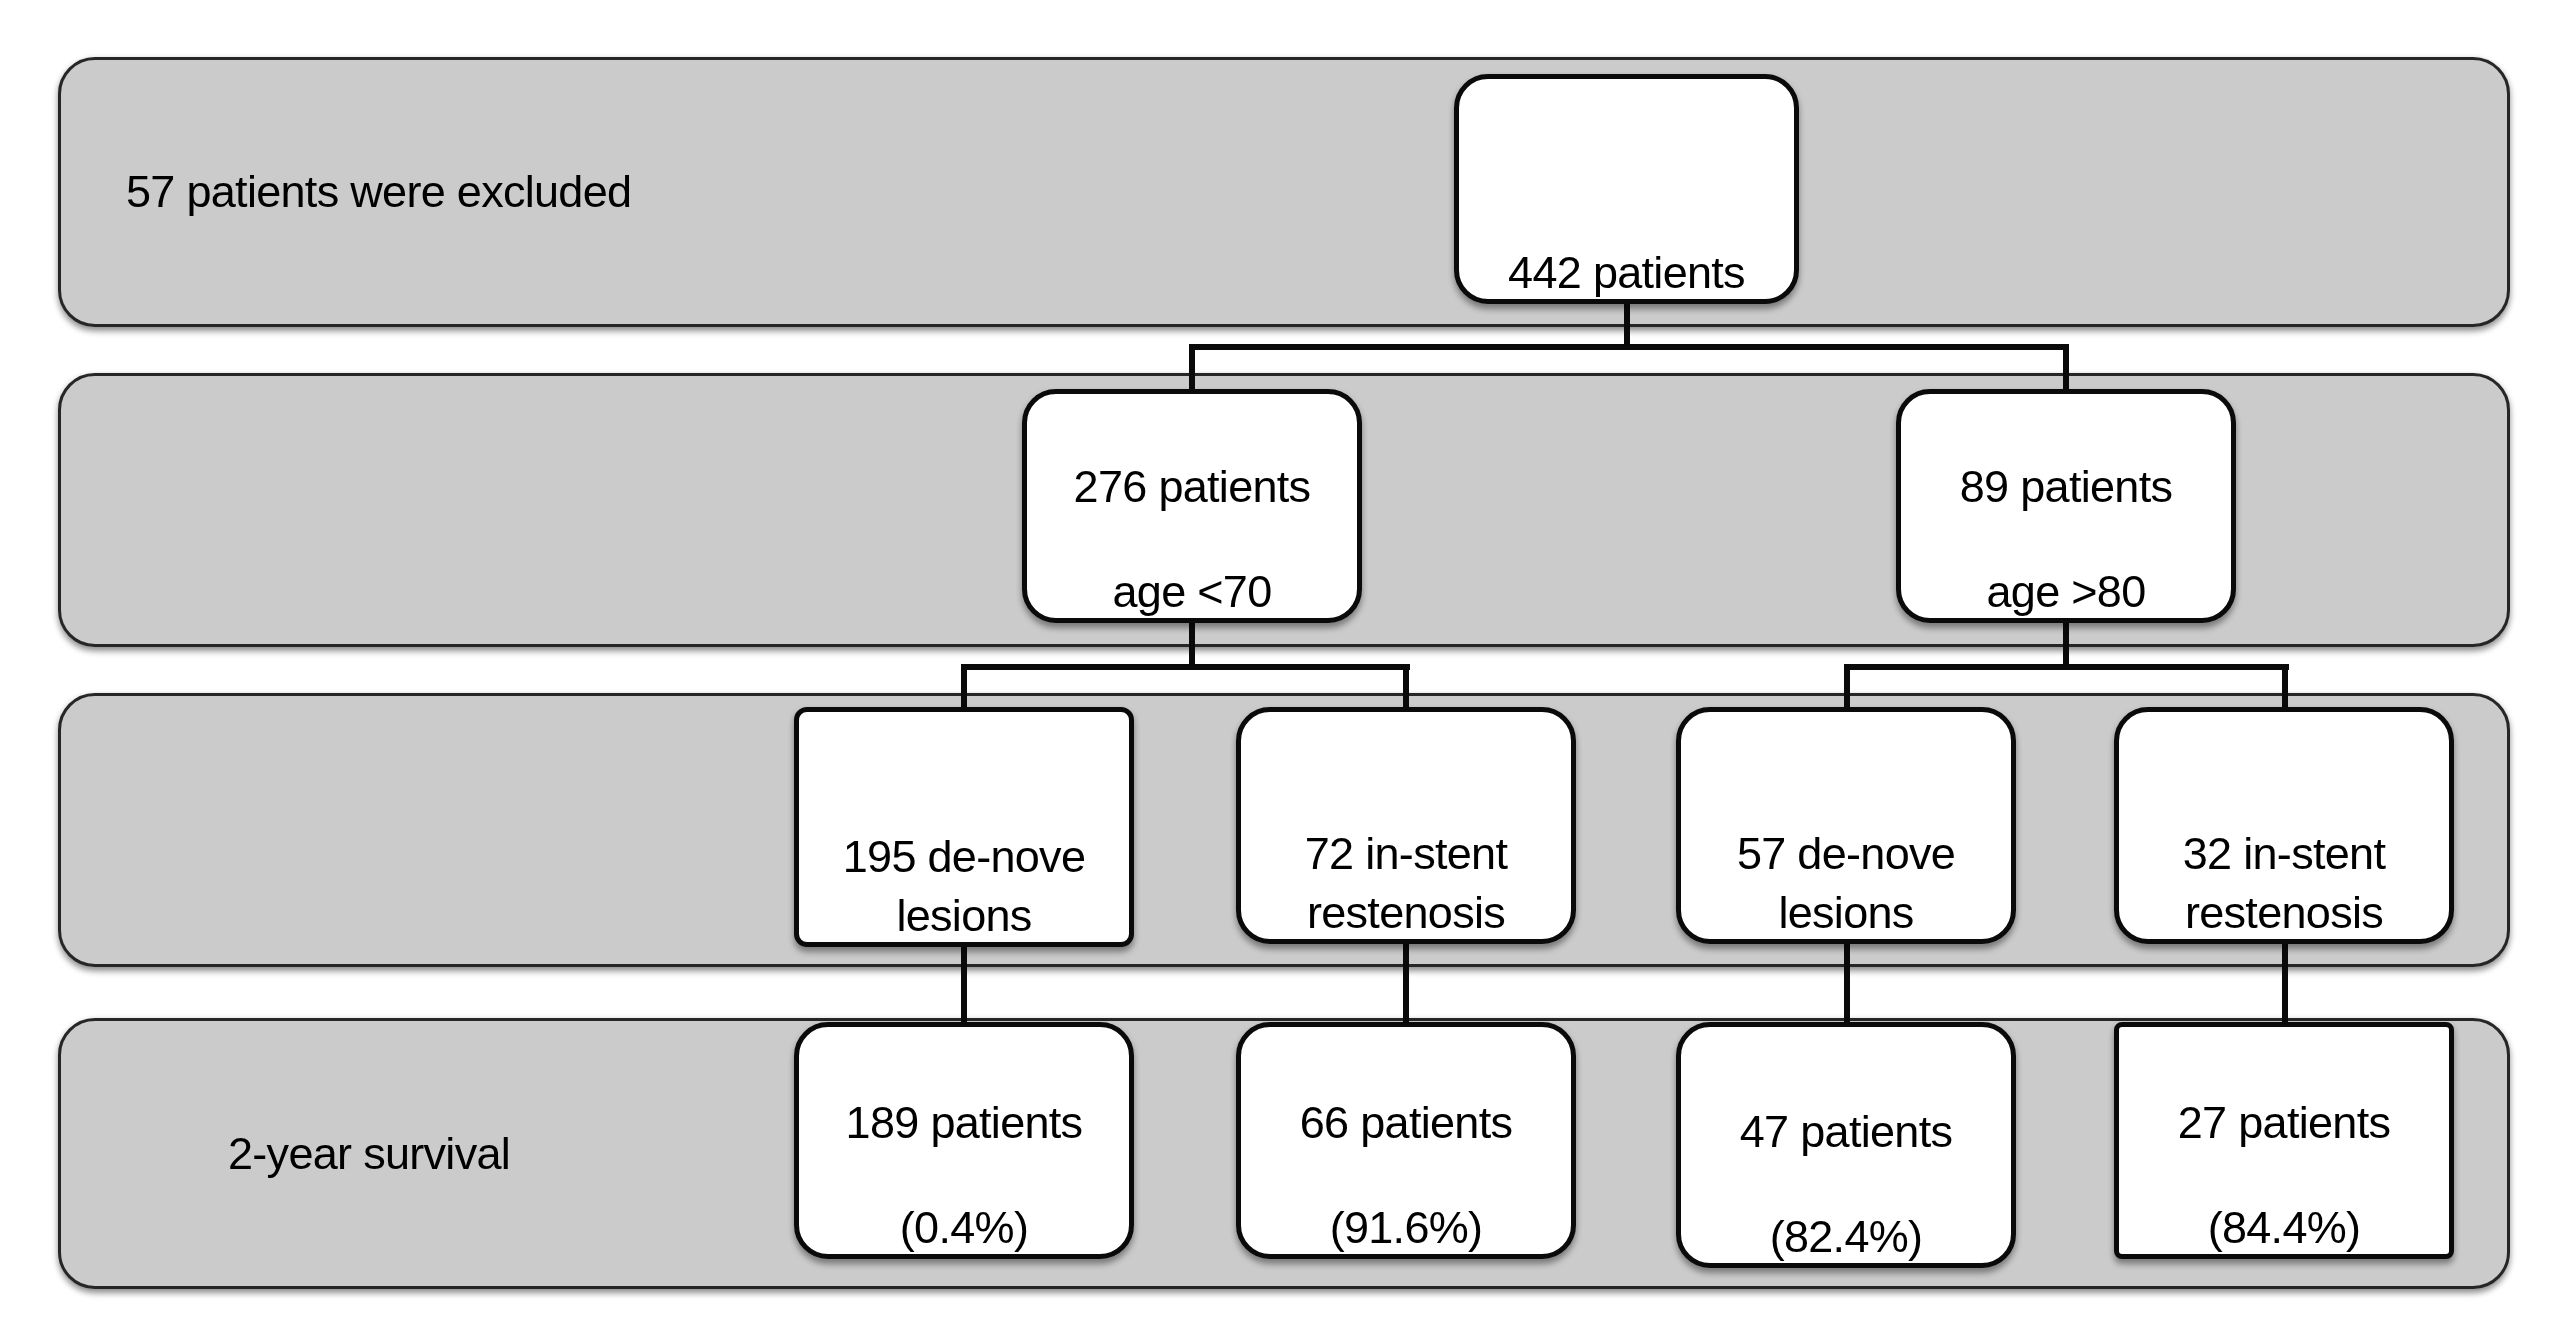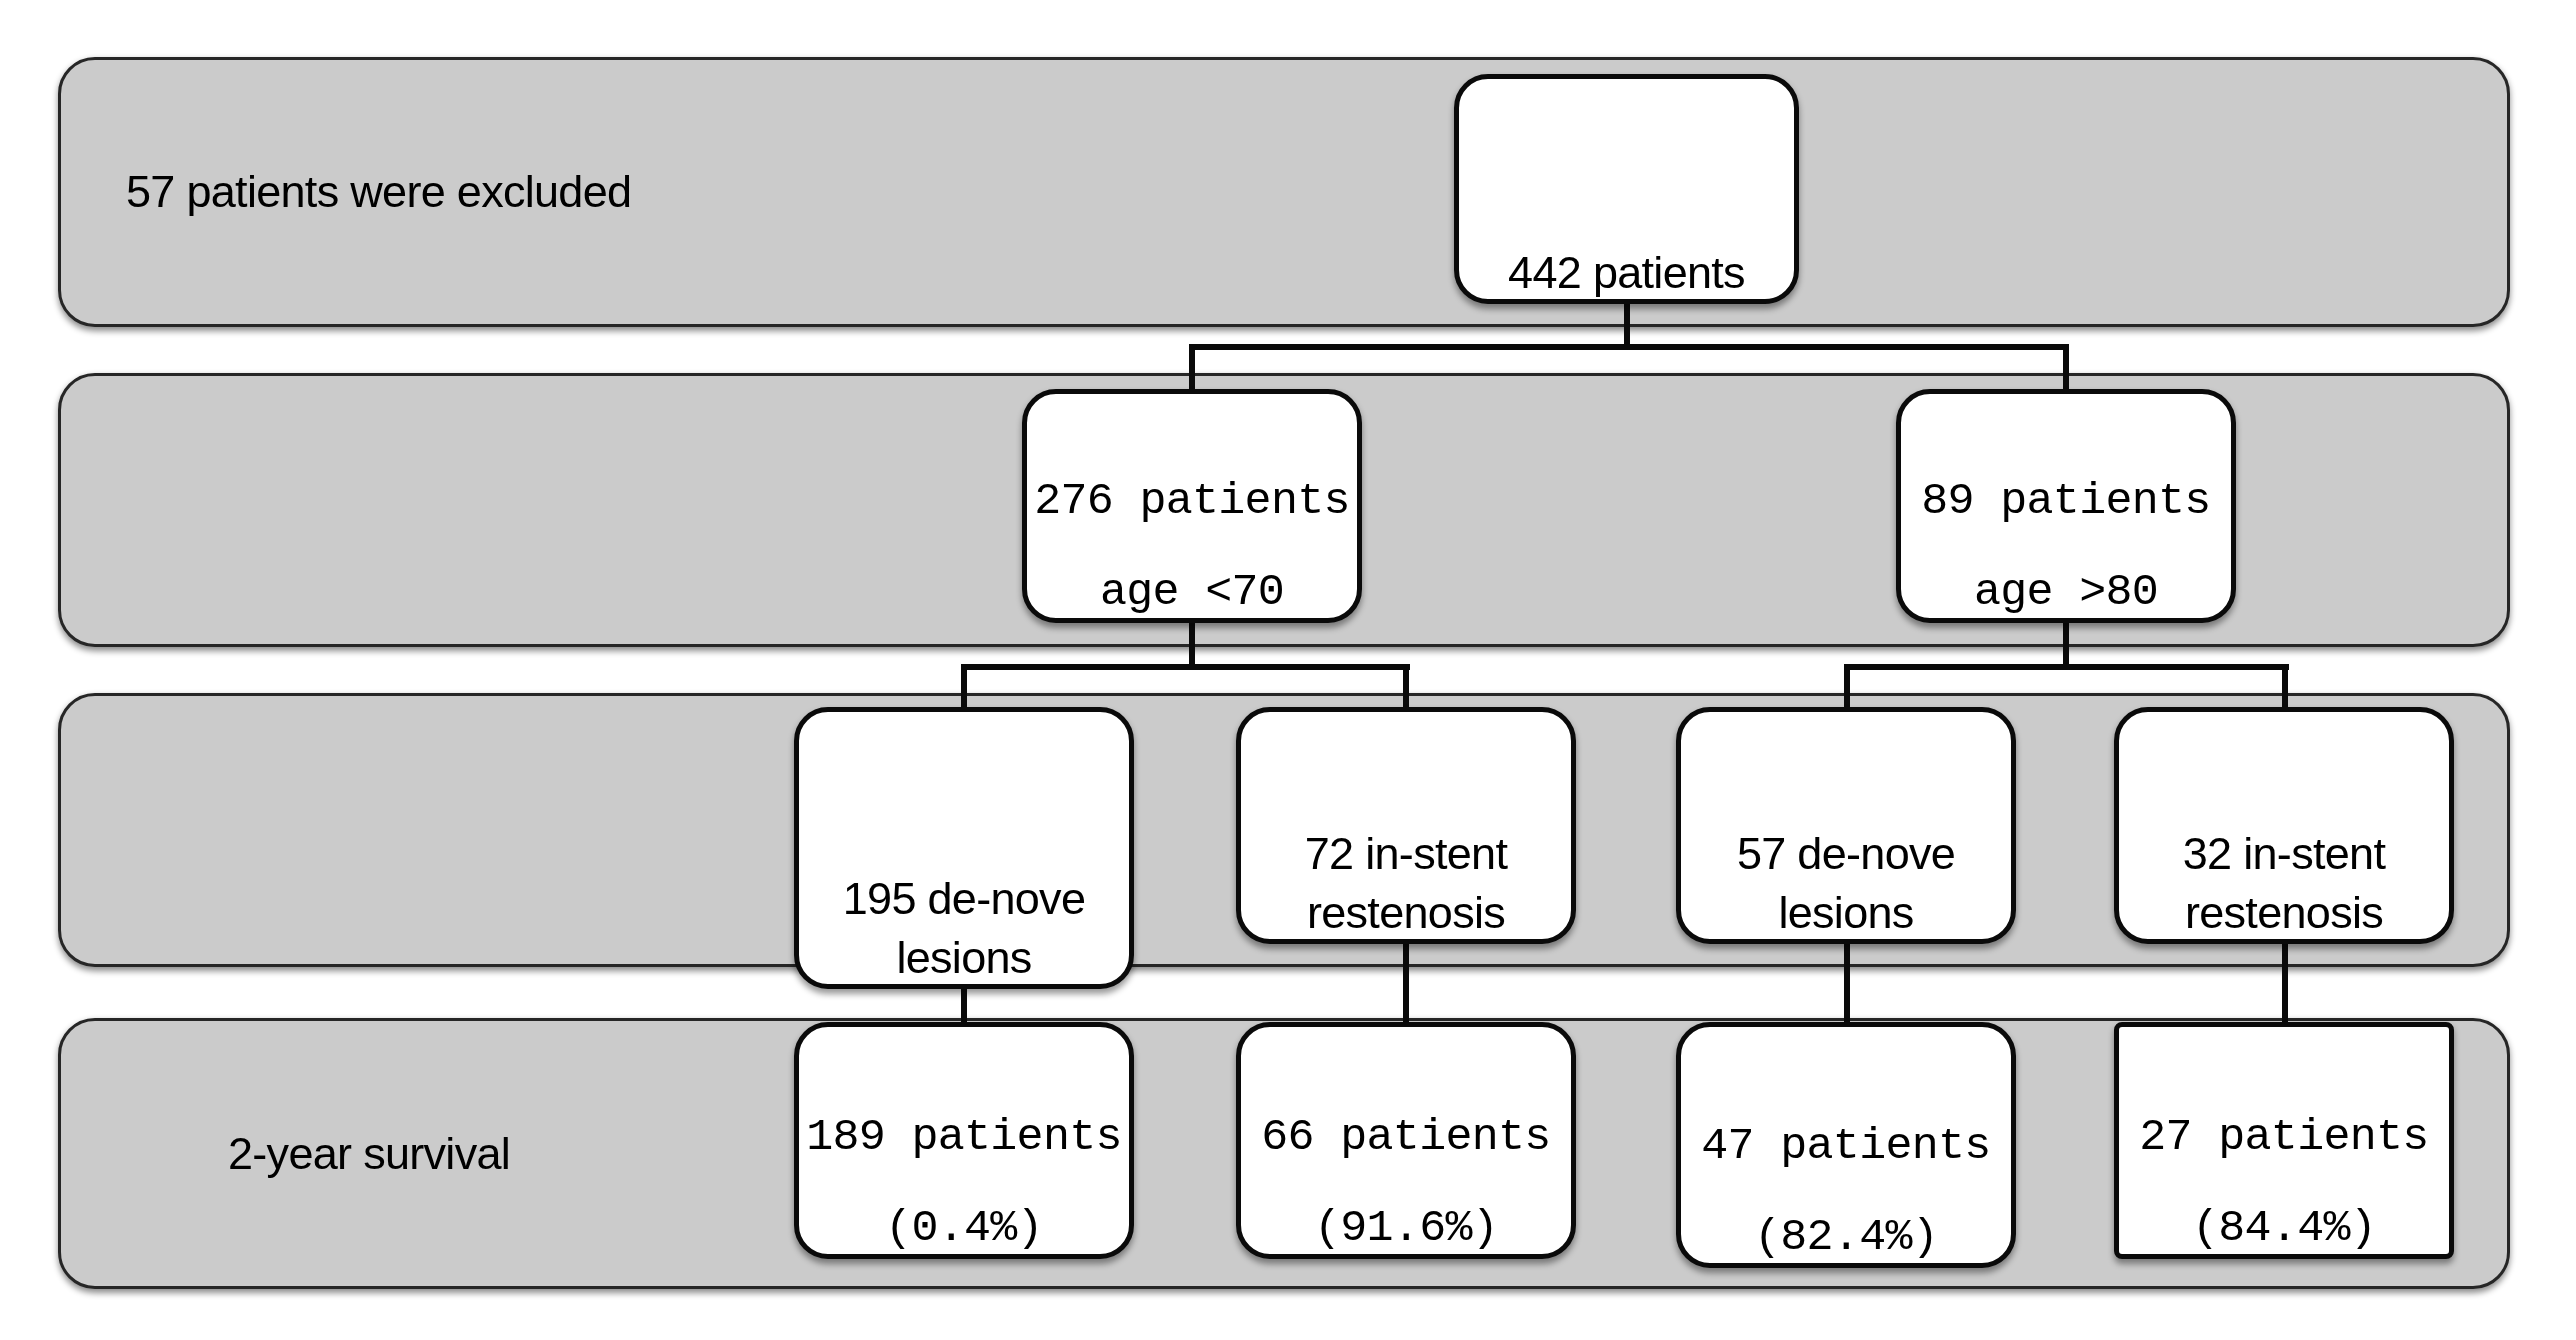--- a/index.html
+++ b/index.html
@@ -61,27 +61,27 @@
     display: flex;
     flex-direction: column;
     align-items: center;
     justify-content: flex-end;
     text-align: center;
     font-size: 45px;
     letter-spacing: -0.7px;
     color: #000000;
   }
   .node .line { display: block; white-space: nowrap; }
-  .node.spread { gap: 40px; font-family: Liberation Mono, monospace; }
+  .node.spread { gap: 53px; }
   .node.tight  { gap: 6.8px; }
 
   .n-root { left: 1454px; top: 74px;  width: 345px; height: 230px; }
   .n-r2a  { left: 1022px; top: 389px;  width: 340px; height: 234px; }
   .n-r2b  { left: 1896px; top: 389px;  width: 340px; height: 234px; }
-  .n-r3a  { left: 794px; top: 707px; width: 340px; height: 282px; }
+  .n-r3a  { left: 794px; top: 707px; width: 340px; height: 240px; border-radius: 13px; }
   .n-r3b  { left: 1236px; top: 707px; width: 340px; height: 237px; }
   .n-r3c  { left: 1676px; top: 707px; width: 340px; height: 237px; }
   .n-r3d  { left: 2114px; top: 707px; width: 340px; height: 237px; }
   .n-r4a  { left: 794px; top: 1022px; width: 340px; height: 237px; }
   .n-r4b  { left: 1236px; top: 1022px; width: 340px; height: 237px; }
   .n-r4c  { left: 1676px; top: 1022px; width: 340px; height: 246px; }
   .n-r4d  { left: 2114px; top: 1022px; width: 340px; height: 237px; border-radius: 8px; }
 </style>
 </head>
 <body>

